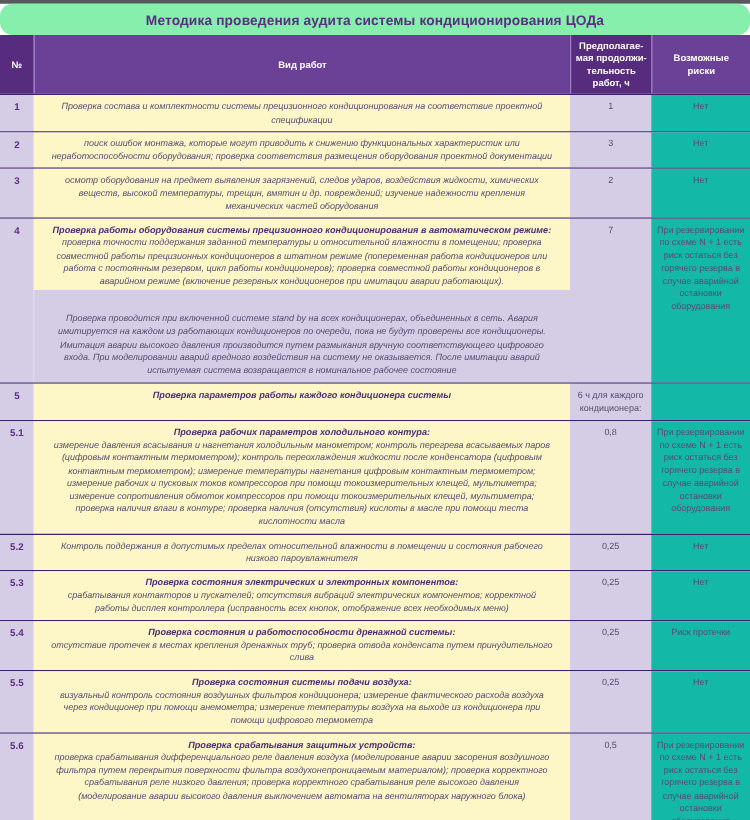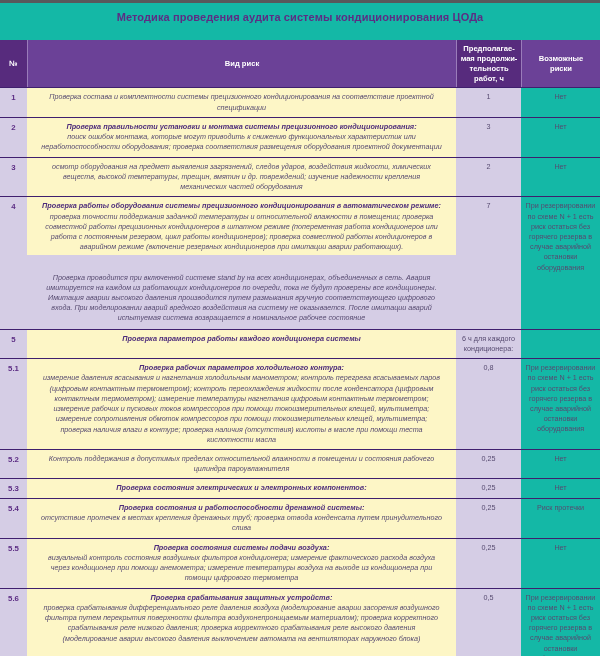--- a/index.html
+++ b/index.html
@@ -1,21 +1,21 @@
 <!DOCTYPE html>
 <html lang="ru"><head>
 <meta charset="utf-8">
 <style>
   * { margin:0; padding:0; box-sizing:border-box; }
   html,body { background:#ffffff; }
   body { width:600px; font-family:"Liberation Sans", sans-serif; }
   .page { width:600px; min-height:656px; display:flex; flex-direction:column; }
 
   .top-bar { height:3px; background:#58595b; }
-  .title-band { background:#14b8a6; padding:4px 6px 15px; text-align:center; }
+  .title-band { background:#86efac; padding:4px 6px 3px; text-align:center;border-radius:10px; }
   .doc-title { color:#5c2d84; font-size:11px; font-weight:bold; letter-spacing:.1px; }
 
   .tbl { width:600px; display:flex; flex-direction:column; flex:1; }
   .grid-row { display:grid; grid-template-columns:27px 429px 65px 79px; border-top:1.5px solid #3f1f6e; }
 
   
   .header-row { border-top:none; }
   .hcell { color:#ffffff; font-weight:bold; font-size:7.6px; line-height:1.3;
            display:flex; align-items:center; justify-content:center; text-align:center;
            padding:4px 2px; white-space:pre-line; }
@@ -40,21 +40,21 @@
   <div class="top-bar"></div>
 
   <div class="title-band">
     <span class="doc-title">Методика проведения аудита системы кондиционирования ЦОДа</span>
   </div>
 
   <div class="tbl">
 
     <div class="grid-row header-row">
       <div class="hcell dark">№</div>
-      <div class="hcell light">Вид риск</div>
+      <div class="hcell light">Вид работ</div>
       <div class="hcell dark">Предполагае-
 мая продолжи-
 тельность
 работ, ч</div>
       <div class="hcell light">Возможные
 риски</div>
     </div>
 
     <div class="grid-row">
       <div class="cell num-cell">1</div>
@@ -63,21 +63,20 @@
         <div class="work-body">Проверка состава и комплектности системы прецизионного кондиционирования на соответствие проектной спецификации</div>
 
       </div>
       <div class="cell dur-cell">1</div>
       <div class="cell risk-cell">Нет</div>
     </div>
 
     <div class="grid-row">
       <div class="cell num-cell">2</div>
       <div class="cell work-cell">
-        <div class="work-title">Проверка правильности установки и монтажа системы прецизионного кондиционирования:</div>
         <div class="work-body">поиск ошибок монтажа, которые могут приводить к снижению функциональных характеристик или неработоспособности оборудования; проверка соответствия размещения оборудования проектной документации</div>
 
       </div>
       <div class="cell dur-cell">3</div>
       <div class="cell risk-cell">Нет</div>
     </div>
 
     <div class="grid-row">
       <div class="cell num-cell">3</div>
       <div class="cell work-cell">
@@ -117,31 +116,32 @@
 
       </div>
       <div class="cell dur-cell">0,8</div>
       <div class="cell risk-cell">При резервировании по схеме N + 1 есть риск остаться без горячего резерва в случае аварийной остановки оборудования</div>
     </div>
 
     <div class="grid-row">
       <div class="cell num-cell">5.2</div>
       <div class="cell work-cell">
 
-        <div class="work-body">Контроль поддержания в допустимых пределах относительной влажности в помещении и состояния рабочего цилиндра пароувлажнителя</div>
+        <div class="work-body">Контроль поддержания в допустимых пределах относительной влажности в помещении и состояния рабочего низкого пароувлажнителя</div>
 
       </div>
       <div class="cell dur-cell">0,25</div>
       <div class="cell risk-cell">Нет</div>
     </div>
 
     <div class="grid-row">
       <div class="cell num-cell">5.3</div>
       <div class="cell work-cell">
         <div class="work-title">Проверка состояния электрических и электронных компонентов:</div>
+        <div class="work-body">срабатывания контакторов и пускателей; отсутствия вибраций электрических компонентов; корректной работы дисплея контроллера (исправность всех кнопок, отображение всех необходимых меню)</div>
 
       </div>
       <div class="cell dur-cell">0,25</div>
       <div class="cell risk-cell">Нет</div>
     </div>
 
     <div class="grid-row">
       <div class="cell num-cell">5.4</div>
       <div class="cell work-cell">
         <div class="work-title">Проверка состояния и работоспособности дренажной системы:</div>

